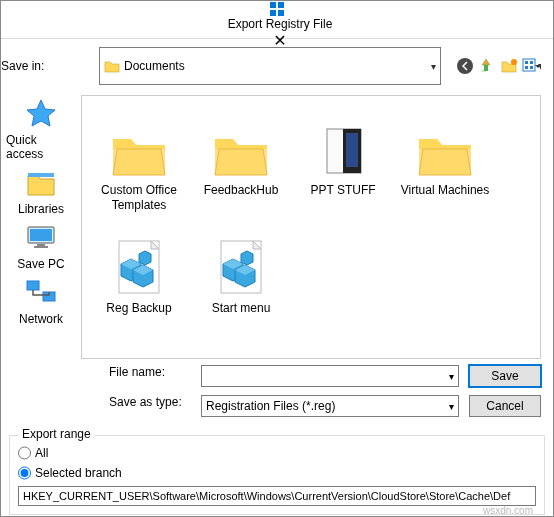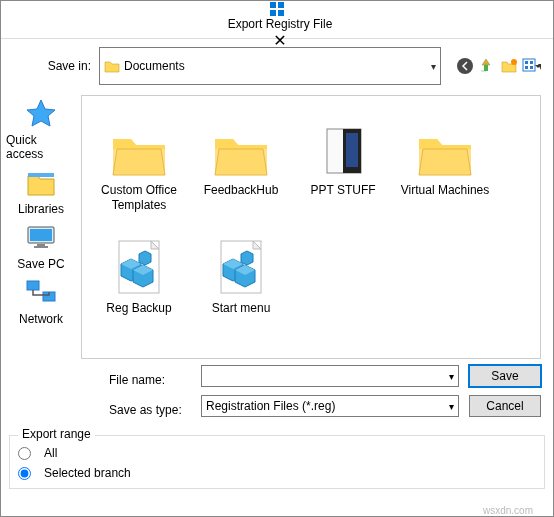--- a/index.html
+++ b/index.html
@@ -3,52 +3,52 @@
 <meta charset="utf-8">
 <style>
 * { box-sizing: border-box; margin: 0; padding: 0; font-family: "Segoe UI", Tahoma, sans-serif; font-size: 12px; }
 body { background: #fff; width: 554px; height: 517px; overflow: hidden; border: 1px solid #888; position: relative; }
 .titlebar { height: 38px; display: flex; align-items: center; padding: 0 0 0 6px; border-bottom: 1px solid #ddd; flex-direction: column; }
 .titlebar .icon { width: 16px; height: 16px; margin-right: 6px; }
 .titlebar .title { flex: 1; font-size: 12px; }
 .titlebar .close { width: 46px; height: 30px; display:flex; align-items:center; justify-content:center; font-size:16px; }
 
 .savein-row { display:flex; align-items:center; padding: 8px 12px 8px 0; }
-.savein-label { width: 98px; text-align:right; padding-right: 8px; }
+.savein-label { width: 98px; padding-right: 8px; }
 .savein-select { flex:1; height: 38px; border:1px solid #7a7a7a; display:flex; align-items:center; padding:0 4px; background:#fff; }
 .savein-select .fico { width:16px; height:14px; margin-right:4px; }
 .savein-select .txt { flex:1; }
 .savein-select .chev { font-size:10px; color:#333; }
 .nav-icons { display:flex; gap:2px; margin-left:14px; }
 .nav-icons span { width:20px; height:20px; display:flex; align-items:center; justify-content:center; }
 
 .body-row { display:flex; }
 .places { width: 80px; display:flex; flex-direction:column; align-items:center; padding-top:4px; gap:5px; }
 .place { display:flex; flex-direction:column; align-items:center; width:70px; font-size:11px; color:#000; cursor:default; }
 .place .pi { width:38px; height:34px; display:flex; align-items:center; justify-content:center; margin-bottom:2px; }
 
 .filepane { flex:1; border:1px solid #ccc; margin:2px 12px 6px 0; height: 264px; padding:15px 6px; display:flex; flex-wrap:wrap; align-content:flex-start; gap:0 0; overflow:hidden; background:#fff; }
 .item { width:102px; height:118px; display:flex; flex-direction:column; align-items:center; justify-content:flex-start; text-align:center; font-size:11.5px; padding:4px 2px 0 2px; }
 .item .it { width:64px; height:64px; display:flex; align-items:flex-end; justify-content:center; margin-bottom:4px; }
 .item .lbl { line-height:1.25; }
 
 .fields { margin-left:80px; padding:0 12px 10px 0; }
-.frow { display:flex; align-items:flex-end; margin-bottom:8px; }
+.frow { display:flex; align-items:flex-start; margin-bottom:8px; }
 .flabel { width:120px; padding-left:28px; }
 .finput { flex:1; margin-right:10px; }
 .finput input, .finput .combo { width:100%; height:22px; border:1px solid #7a7a7a; padding:0 4px; background:#fff; font-size:12px; }
 .finput .combo { display:flex; align-items:center; }
 .finput .combo .txt { flex:1; }
 .finput .combo .chev { font-size:10px; }
 .fbtn { width:72px; height:22px; border:1px solid #7a7a7a; background:#e1e1e1; font-size:12px; }
 .fbtn.primary { outline:2px solid #0078d7; outline-offset:-1px; }
 
 .export { border:1px solid #ddd; margin:0 8px 6px 8px; padding:4px 8px 8px 8px; position:relative; }
 .export .legend { position:absolute; top:-9px; left:8px; background:#fff; padding:0 4px; font-size:12px; }
-.export label { display:flex; align-items:center; font-size:12px; margin-top:6px; gap:13px; }
+.export label { display:flex; font-size:12px; margin-top:6px; gap:4px; }
 .export input[type=text] { width:100%; height:20px; border:1px solid #7a7a7a; margin-top:6px; padding:0 4px; font-size:11px; }
 
 .watermark { position:absolute; right:20px; bottom:0; font-size:10px; color:#bbb; }
 
 
 svg { display:block; }
 </style>
 </head>
 <body>
 
@@ -255,15 +255,16 @@
 <div class="export">
   <div class="legend">Export range</div>
   <label>
       <input type="radio" name="er" style=""> 
       <span>All</span>
     </label>
   <label>
       <input type="radio" name="er" checked="" style=""> 
       <span>Selected branch</span>
     </label>
+  <input type="text" value="HKEY_CURRENT_USER\Software\Microsoft\Windows\CurrentVersion\CloudStore\Store\Cache\Def" style="">
 </div>
 
 <div class="watermark">wsxdn.com</div>
 
 </body></html>

